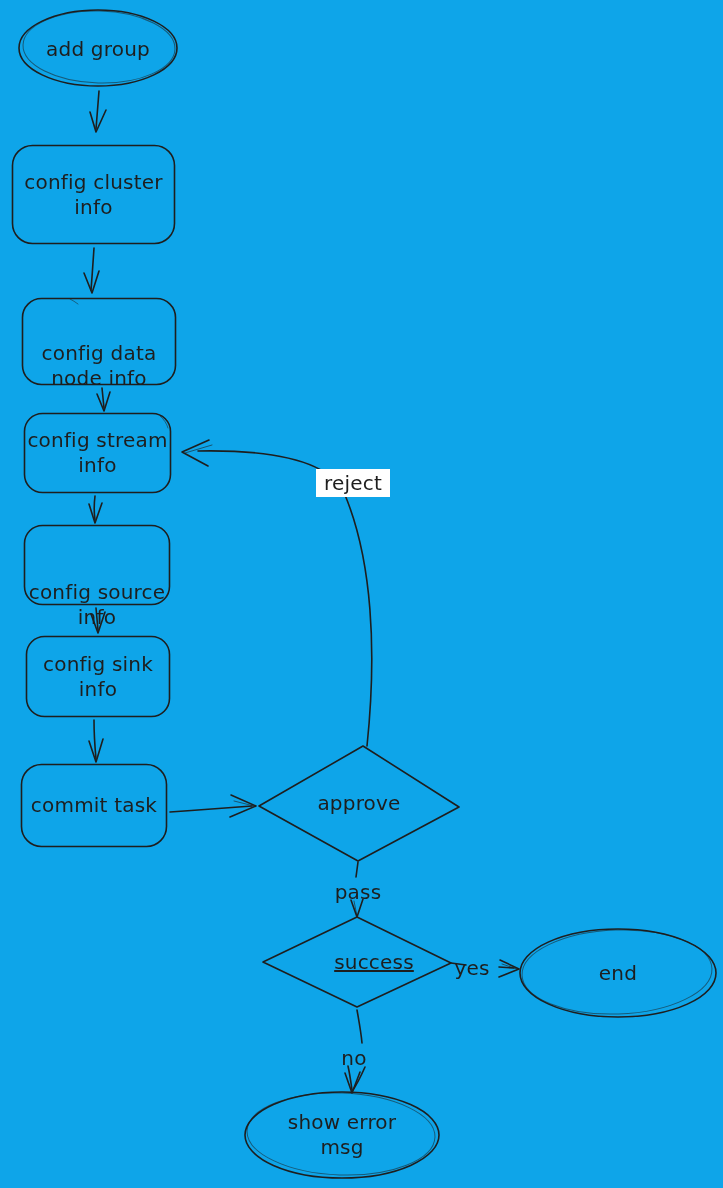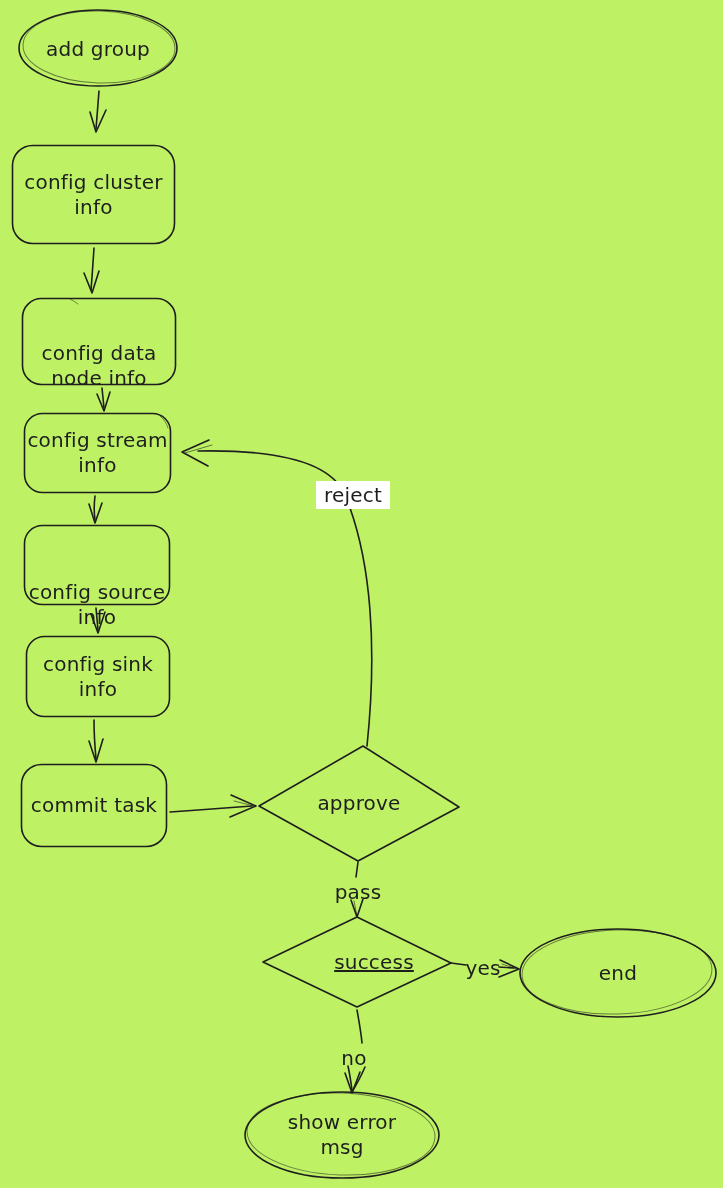--- a/index.html
+++ b/index.html
@@ -4,21 +4,21 @@
 <style>
   html, body {
     margin: 0;
     padding: 0;
     background: #ffffff;
   }
   .canvas {
     position: relative;
     width: 723px;
     height: 1188px;
-    background: #bef264;
+    background: #0ea5e9;
     overflow: hidden;
     font-family: "DejaVu Sans", sans-serif;
     color: #1e1e1e;
   }
   .canvas svg {
     position: absolute;
     left: 0;
     top: 0;
   }
   .node-label, .edge-label {
@@ -28,39 +28,39 @@
     justify-content: center;
     text-align: center;
     white-space: pre-line;
     font-size: 20px;
     line-height: 25px;
     color: #1e1e1e;
     letter-spacing: 0.2px;
     user-select: none;
   }
   .edge-label { line-height: 22px; }
-  .edge-label.on-line { background: #ffffff; margin-top: 12px; }
+  .edge-label.on-line { background: #ffffff; }
 
   
   .lbl-add-group       { left: 18px;  top: 10px;   width: 160px; height: 78px; }
   .lbl-config-cluster  { left: 12px;  top: 145px;  width: 163px; height: 99px; border-radius: 18px; }
   .lbl-config-data     { left: 22px;  top: 298px;  width: 154px; height: 87px; margin-top: 24px; }
   .lbl-config-stream   { left: 24px;  top: 413px;  width: 147px; height: 80px; }
   .lbl-config-source   { left: 24px;  top: 525px;  width: 146px; height: 80px; margin-top: 40px; }
   .lbl-config-sink     { left: 26px;  top: 636px;  width: 144px; height: 81px; }
   .lbl-commit-task     { left: 21px;  top: 764px;  width: 146px; height: 83px; }
   .lbl-approve         { left: 259px; top: 746px;  width: 200px; height: 115px; }
   .lbl-success         { left: 280px; top: 917px;  width: 188px; height: 90px; text-decoration: underline; }
   .lbl-end             { left: 520px; top: 929px;  width: 196px; height: 88px; }
   .lbl-show-error      { left: 245px; top: 1092px; width: 194px; height: 86px; }
 
   
   .lbl-reject { left: 316px; top: 469px;  width: 74px; height: 28px; }
   .lbl-pass   { left: 328px; top: 880px;  width: 60px; height: 24px; }
-  .lbl-yes    { left: 461px; top: 955px;  width: 44px; height: 26px; }
+  .lbl-yes    { left: 450px; top: 955px;  width: 44px; height: 26px; }
   .lbl-no     { left: 334px; top: 1046px; width: 40px; height: 24px; }
 </style>
 </head>
 <body>
 
 <div class="canvas">
 
   <svg width="723" height="1188" viewBox="0 0 723 1188" fill="none" stroke="#1e1e1e" stroke-width="1.6" stroke-linecap="round" stroke-linejoin="round">
 
     <g>

